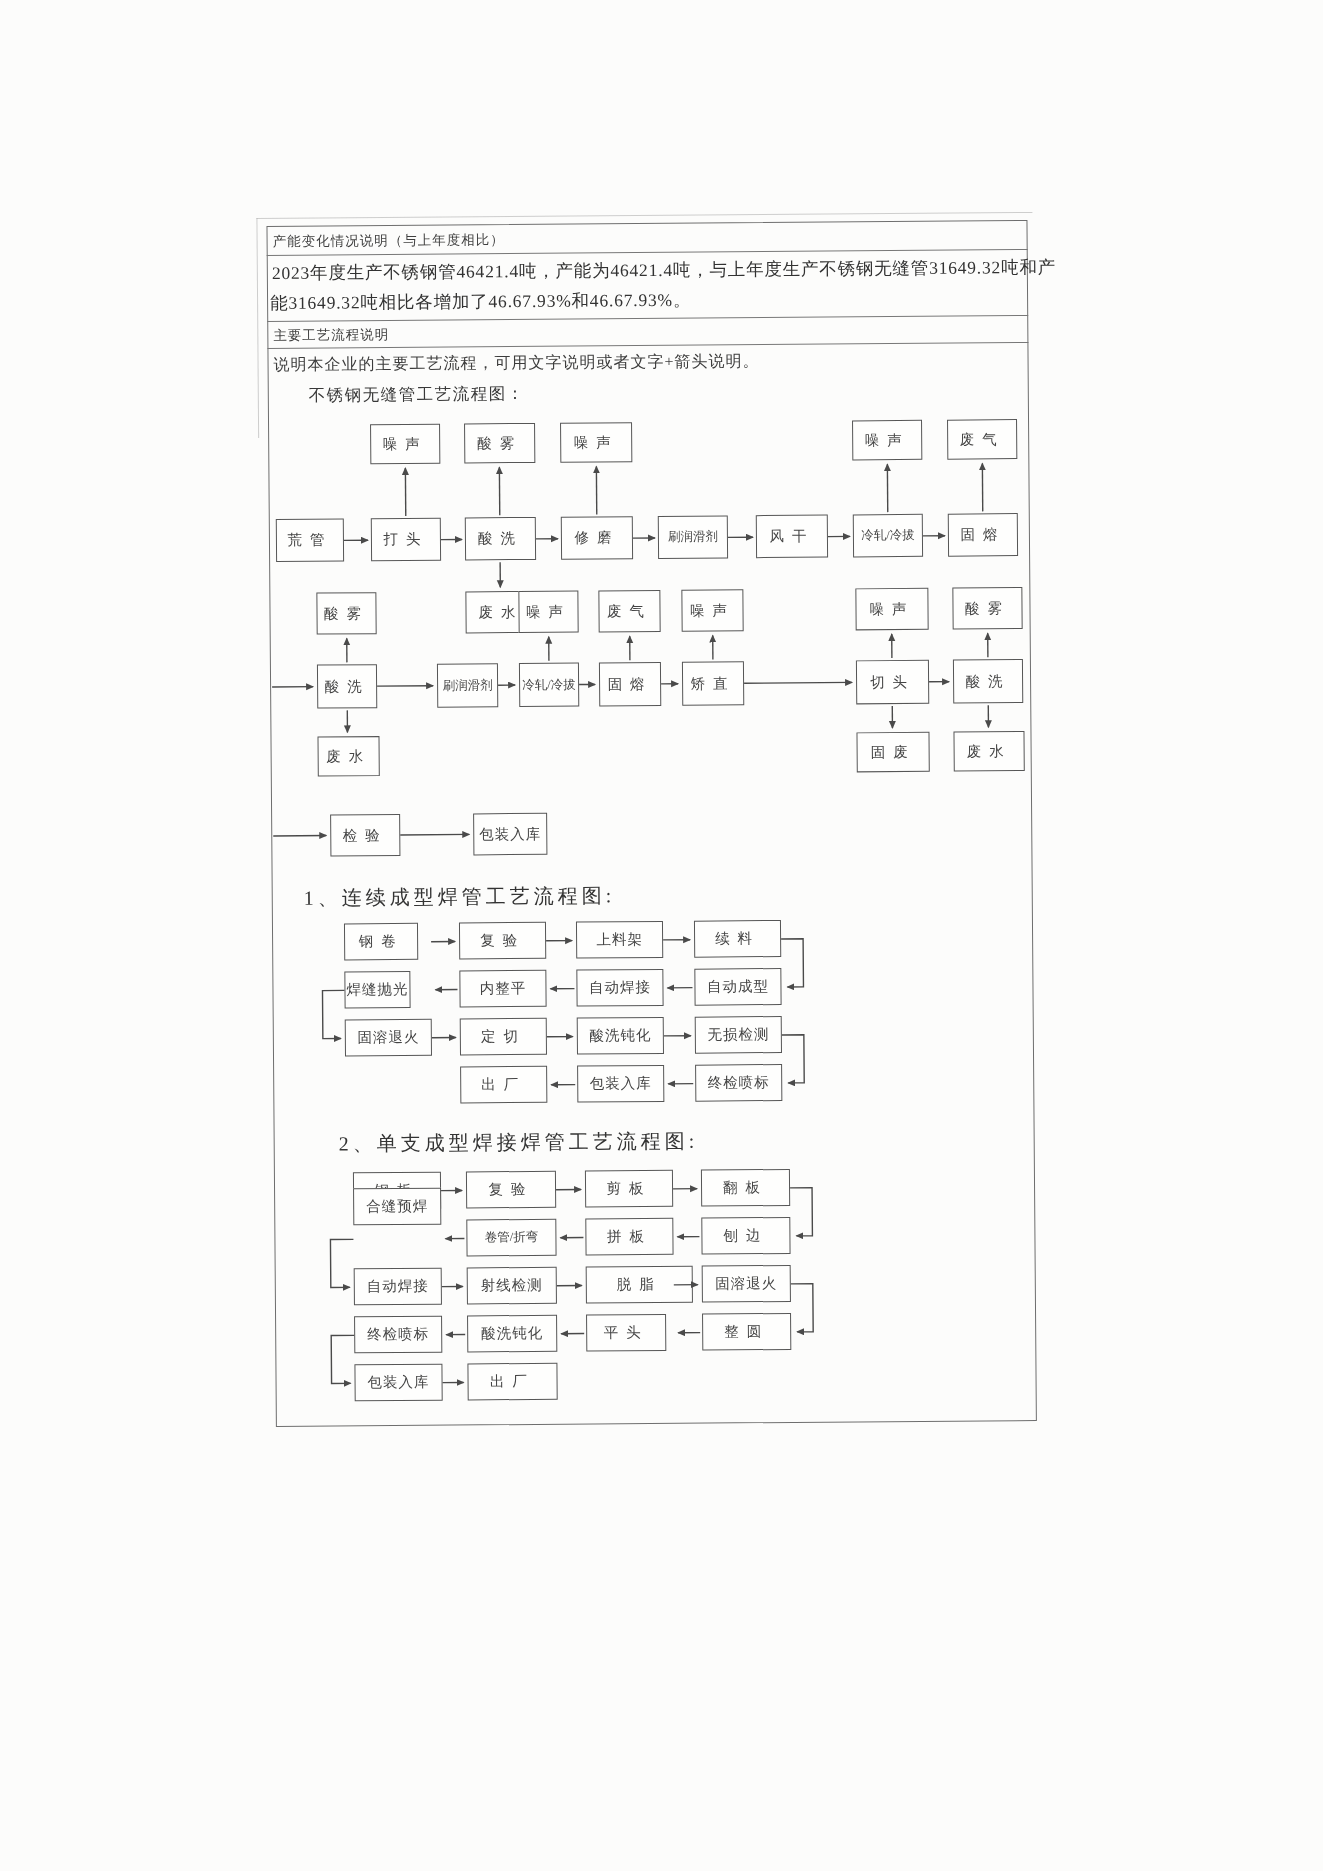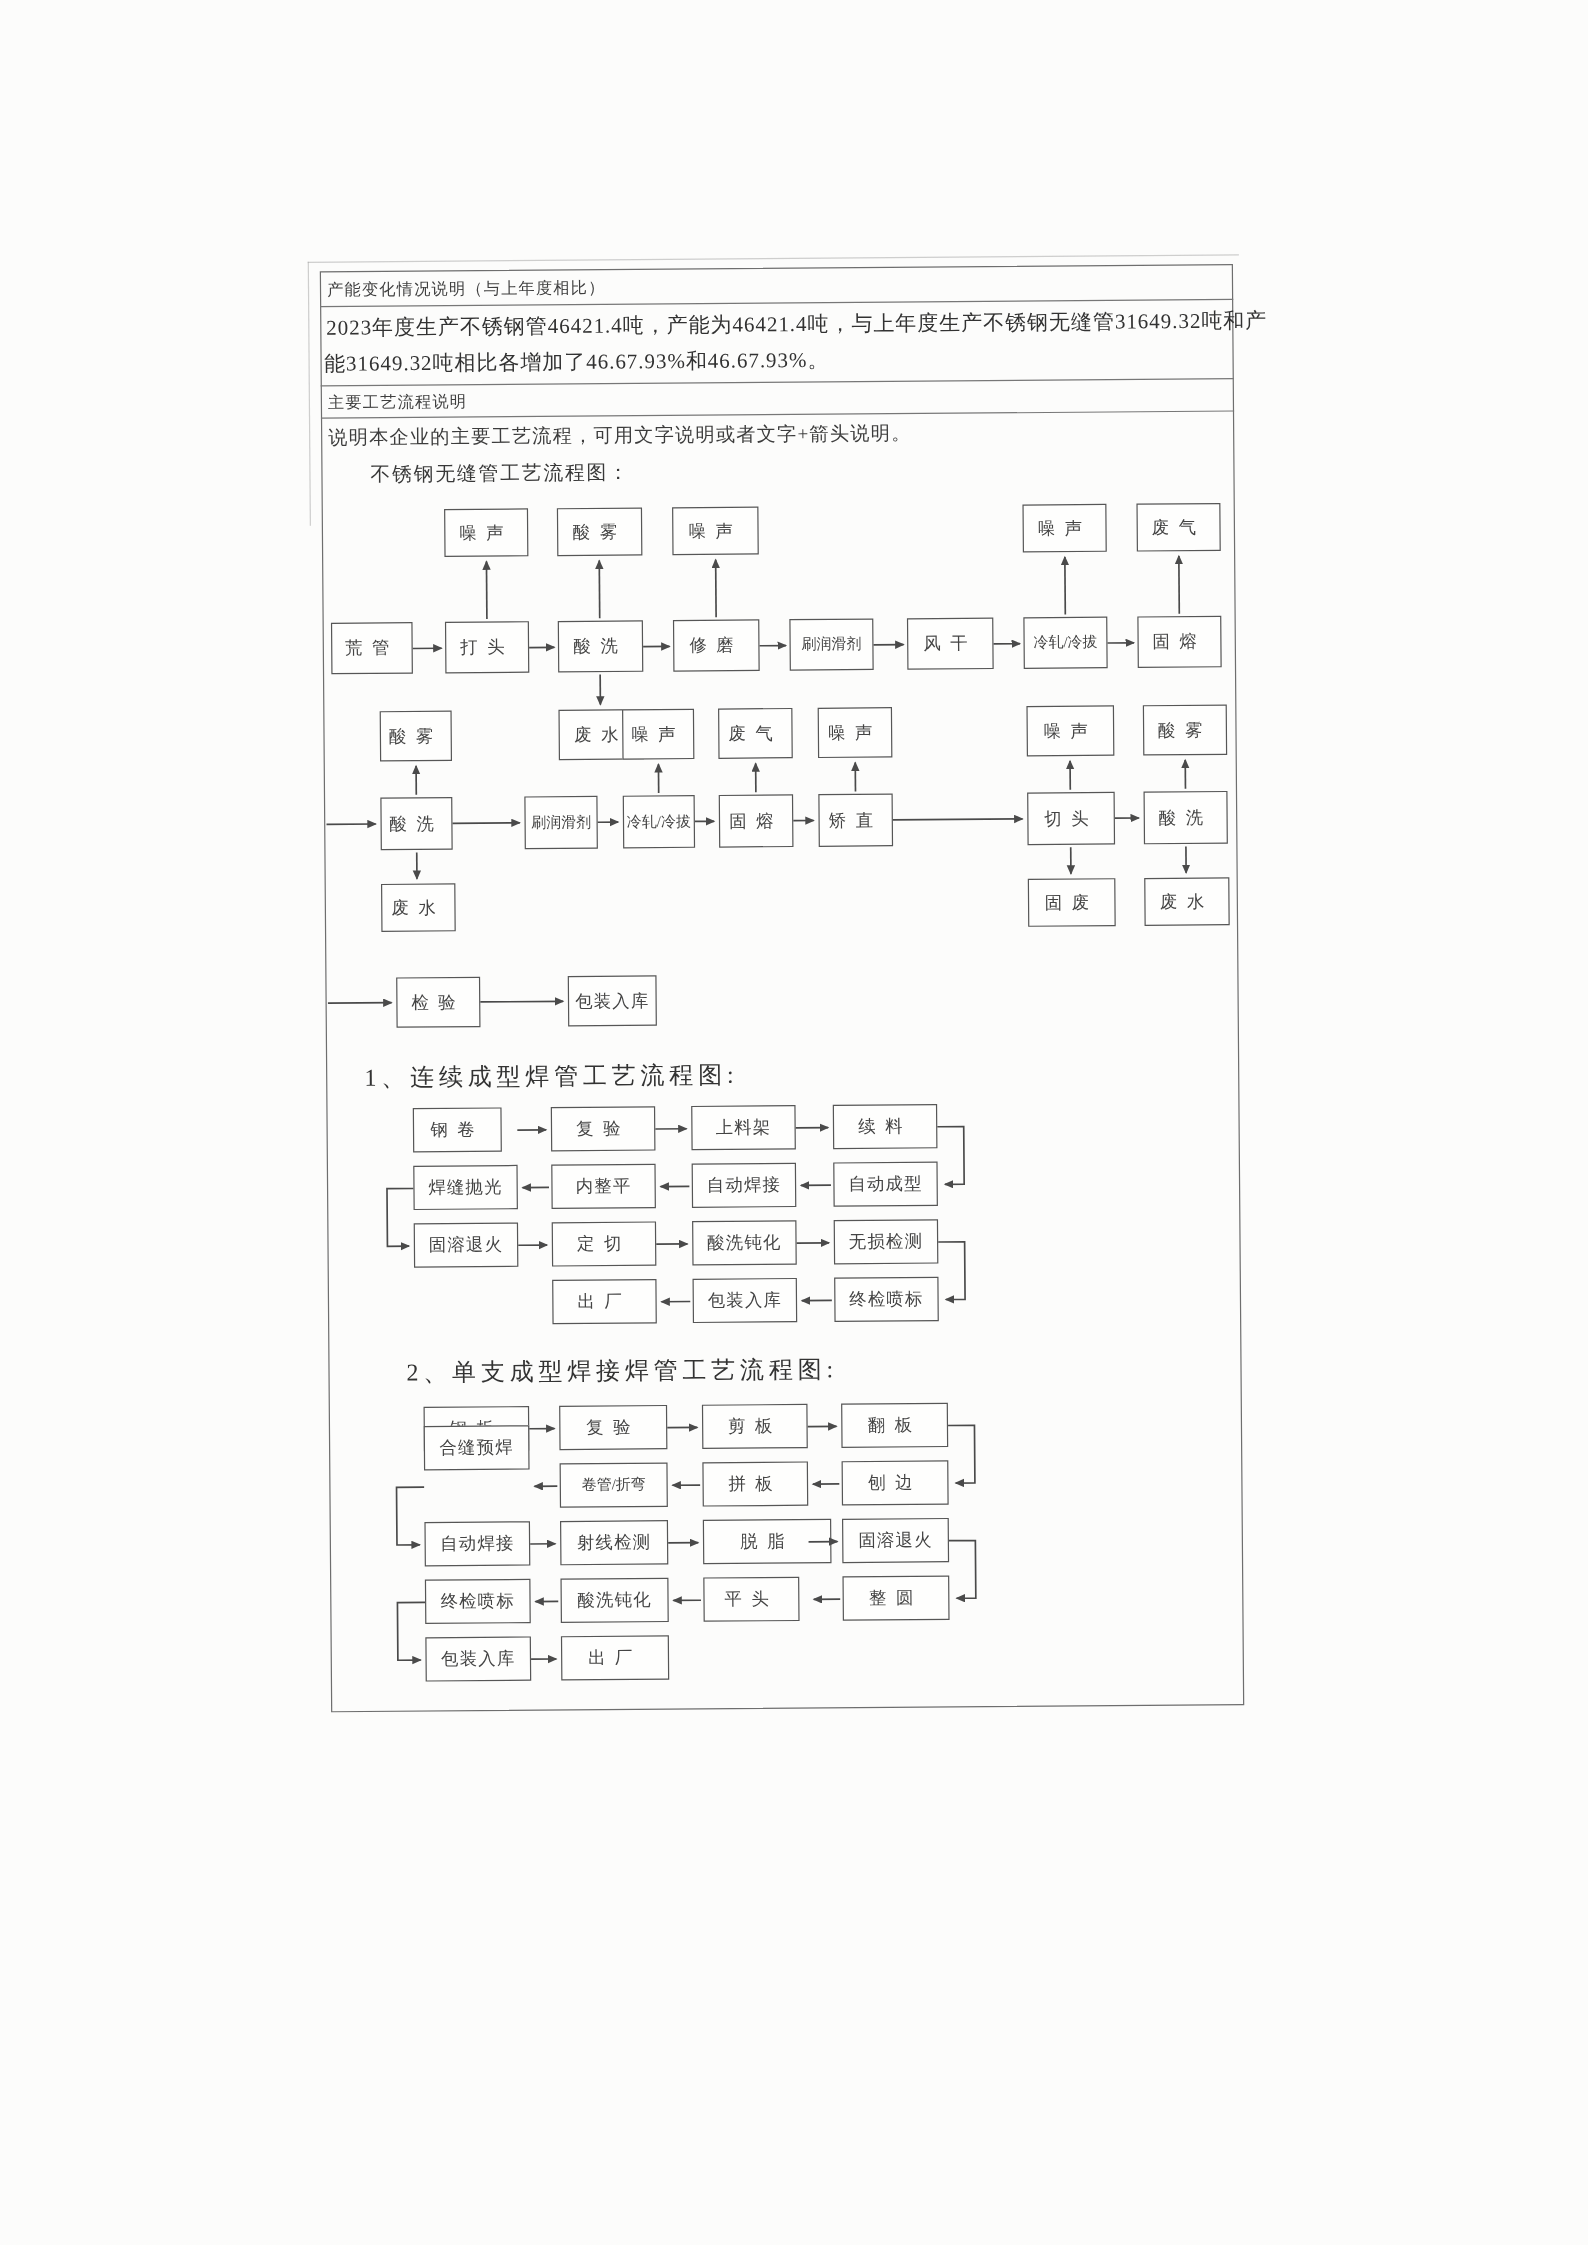--- a/index.html
+++ b/index.html
@@ -82,21 +82,21 @@
   <div class="fb sp" style="left:330px;top:812px;width:70px;height:42px">检验</div>
   <div class="fb" style="left:473px;top:812px;width:74px;height:42px">包装入库</div>
 
   <div class="abs flowtitle" style="left:303px;top:882px">1、连续成型焊管工艺流程图:</div>
 
   <div class="fb sp" style="left:343px;top:921px;width:74px;height:37px">钢卷</div>
   <div class="fb sp" style="left:458px;top:921px;width:87px;height:37px">复验</div>
   <div class="fb" style="left:575px;top:921px;width:87px;height:37px">上料架</div>
   <div class="fb sp" style="left:693px;top:921px;width:87px;height:37px">续料</div>
 
-  <div class="fb" style="left:343px;top:969px;width:87px;height:37px">焊缝抛光</div>
+  <div class="fb" style="left:343px;top:969px;width:66px;height:37px">焊缝抛光</div>
   <div class="fb" style="left:458px;top:969px;width:87px;height:37px">内整平</div>
   <div class="fb" style="left:575px;top:969px;width:87px;height:37px">自动焊接</div>
   <div class="fb" style="left:693px;top:969px;width:87px;height:37px">自动成型</div>
 
   <div class="fb" style="left:343px;top:1017px;width:87px;height:37px">固溶退火</div>
   <div class="fb sp" style="left:458px;top:1017px;width:87px;height:37px">定切</div>
   <div class="fb" style="left:575px;top:1017px;width:87px;height:37px">酸洗钝化</div>
   <div class="fb" style="left:693px;top:1017px;width:87px;height:37px">无损检测</div>
 
   <div class="fb sp" style="left:458px;top:1065px;width:87px;height:37px">出厂</div>

